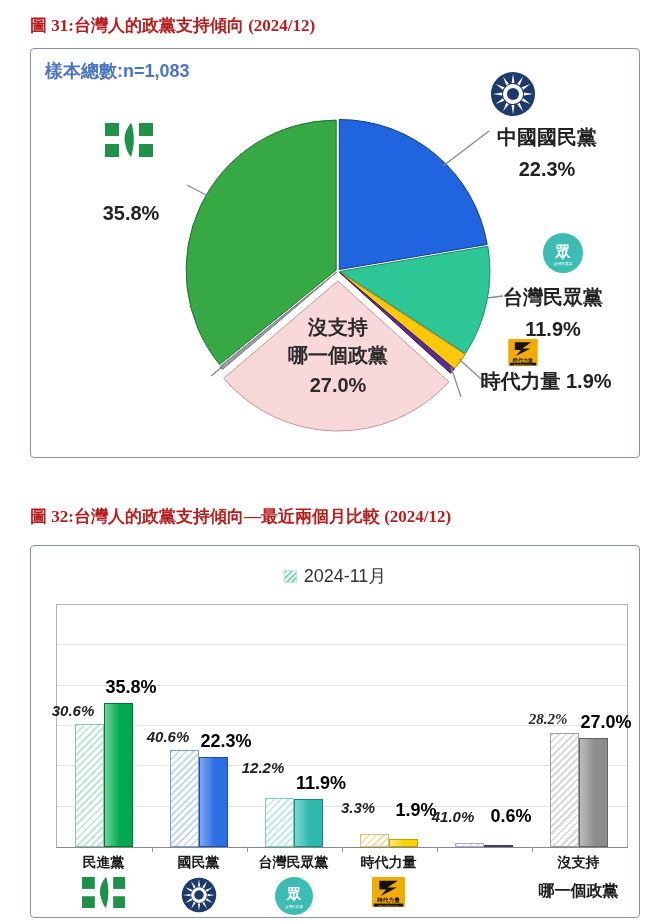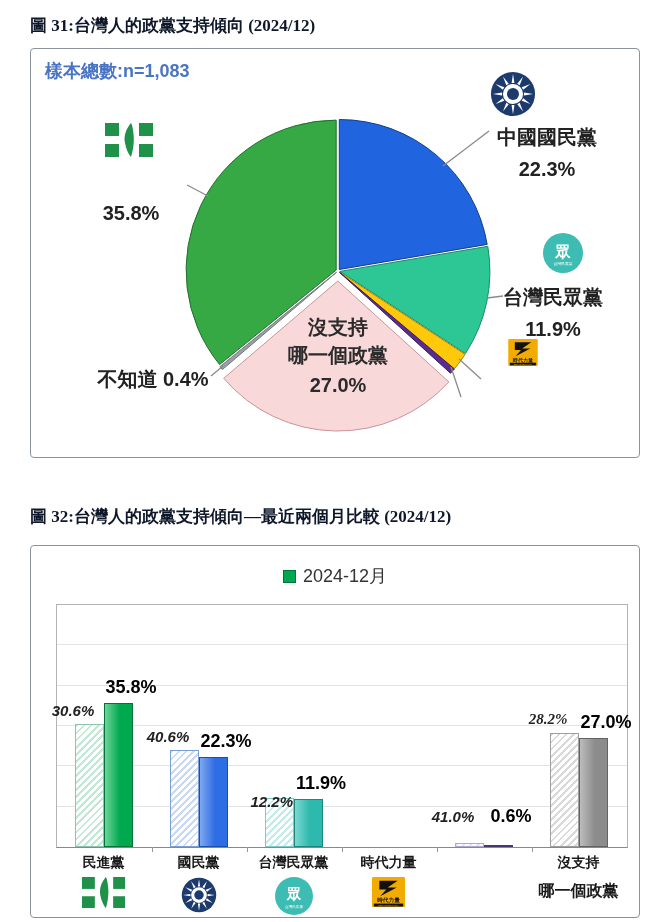--- a/index.html
+++ b/index.html
@@ -1,18 +1,18 @@
 <!DOCTYPE html>
 <html lang="zh-Hant"><head>
 <meta charset="utf-8">
 <style>
   html,body{margin:0;padding:0;background:#fff;}
   body{position:relative;width:656px;height:922px;overflow:hidden;
        font-family:"Liberation Sans","DejaVu Sans",sans-serif;}
-  .fig-title{position:absolute;left:30px;font:700 17px "Liberation Serif","DejaVu Serif",serif;color:#0f172a;white-space:nowrap;}
+  .fig-title{position:absolute;left:30px;font:700 17px "Liberation Serif","DejaVu Serif",serif;color:#b91c1c;white-space:nowrap;}
   .box{position:absolute;left:30px;width:610px;background:#fff;border:1.5px solid #8a949e;border-radius:4px;box-sizing:border-box;}
   #box1{top:48px;height:410px;}
   #box2{top:545px;height:373px;}
   #title31{top:14px;}
   #title32{top:505px;}
   .sample-note{position:absolute;left:14px;top:10px;font-size:18px;font-weight:700;color:#4a74c4;}
   #pie-svg{position:absolute;left:0;top:0;}
   .pie-label{position:absolute;font-size:20px;font-weight:600;color:#222;text-align:center;line-height:1.25;white-space:nowrap;}
   .logo{position:absolute;}
   .logo svg{display:block;width:100%;height:100%;}
@@ -108,39 +108,39 @@
 
   <div class="logo" style="left:477px;top:290px;width:30px;height:27px;">
       <svg viewBox="0 0 36 33">
         <rect width="36" height="33" fill="#f2ab00" rx="1.5"></rect>
         <path d="M8 4 L28 4 L17 11.5 L27 11.5 L9 21 L15.5 13.5 L8 13.5 Z" fill="#111"></path>
         <text x="18" y="27.5" text-anchor="middle" font-size="6.2" font-weight="bold" fill="#111">時代力量</text>
         <rect x="2" y="29" width="32" height="3.2" fill="#111"></rect>
         <text x="18" y="31.5" text-anchor="middle" font-size="2.3" fill="#f2ab00">NEW POWER PARTY</text>
       </svg>
     </div>
-
-
-  <div class="pie-label" style="left:38px;top:318px;width:168px;">
-    <span>不知道</span>
-    <span>0.4%</span>
+  <div class="pie-label" style="left:420px;top:320px;width:190px;">
+    <span>時代力量</span>
+    <span>1.9%</span>
   </div>
+
+
 
   <div class="pie-label" style="left:227px;top:266px;width:160px;color:#2b2b2b;">沒支持</div>
   <div class="pie-label" style="left:227px;top:294px;width:160px;color:#2b2b2b;">哪一個政黨</div>
   <div class="pie-label" style="left:227px;top:324px;width:160px;color:#2b2b2b;">27.0%</div>
 </div>
 
 <div id="title32" class="fig-title">圖 32:台灣人的政黨支持傾向—最近兩個月比較 (2024/12)</div>
 
 <div id="box2" class="box">
   <div class="legend">
     <div class="legend-item">
-      <span class="sw sw-dec"></span>
-      <span>2024-12月</span>
+      <span class="sw sw-nov"></span>
+      <span>2024-11月</span>
     </div>
   </div>
   <div id="plot">
       <div class="gridline" style="bottom: 40.3px;"></div>
       <div class="gridline" style="bottom: 80.7px;"></div>
       <div class="gridline" style="bottom: 121px;"></div>
       <div class="gridline" style="bottom: 161.3px;"></div>
       <div class="gridline" style="bottom: 201.7px;"></div>
       <div class="bar-group" style="left: 0px;">
         <div class="bar bar-nov" style="height: 123.4px; --nt: #bfe9d2; --nb: #8fc3ad;"></div>
@@ -151,24 +151,30 @@
       <div class="bar-group" style="left: 95px;">
         <div class="bar bar-nov" style="height: 97.2px; --nt: #c8d9f5; --nb: #7b9fd9;"></div>
         <div class="bar bar-dec" style="height: 89.9px; --dc: #2e6ee4; --db: #1b4fae; --dl: #7fa8f0;"></div>
         <div class="vlab vlab-nov" style="bottom: 102.2px;">40.6%</div>
         <div class="vlab vlab-dec" style="bottom: 94.9px;">22.3%</div>
       </div>
       <div class="tick" style="left: 95px;"></div>
       <div class="bar-group" style="left: 190px;">
         <div class="bar bar-nov" style="height: 49.2px; --nt: #c2ecea; --nb: #7ecac4;"></div>
         <div class="bar bar-dec" style="height: 48px; --dc: #2db9ae; --db: #1d877f; --dl: #7cd8d0;"></div>
-        <div class="vlab vlab-nov" style="bottom: 37px; text-align: right;">12.2%</div>
+        <div class="vlab vlab-nov" style="bottom: 71px;">12.2%</div>
         <div class="vlab vlab-dec" style="bottom: 53px;">11.9%</div>
       </div>
       <div class="tick" style="left: 190px;"></div>
+      <div class="bar-group" style="left: 285px;">
+        <div class="bar bar-nov" style="height: 13.3px; --nt: #f0e0a8; --nb: #d8c276;"></div>
+        <div class="bar bar-dec" style="height: 7.7px; --dc: #ffd103; --db: #c7a300; --dl: #ffe97a;"></div>
+        <div class="vlab vlab-nov" style="bottom: 31.3px;">3.3%</div>
+        <div class="vlab vlab-dec" style="bottom: 25.7px;">1.9%</div>
+      </div>
       <div class="tick" style="left: 285px;"></div>
       <div class="bar-group" style="left: 380px;">
         <div class="bar bar-nov" style="height: 4px; --nt: #e4def2; --nb: #b2a6d2;"></div>
         <div class="bar bar-dec" style="height: 2.4px; --dc: #6a4fa0; --db: #4a3575; --dl: #9a85c4;"></div>
         <div class="vlab vlab-nov" style="bottom: 22px;">41.0%</div>
         <div class="vlab vlab-dec" style="bottom: 20.4px;">0.6%</div>
       </div>
       <div class="tick" style="left: 380px;"></div>
       <div class="bar-group" style="left: 475px;">
         <div class="bar bar-nov" style="height: 113.7px; --nt: #d9d9d9; --nb: #9e9e9e;"></div>

